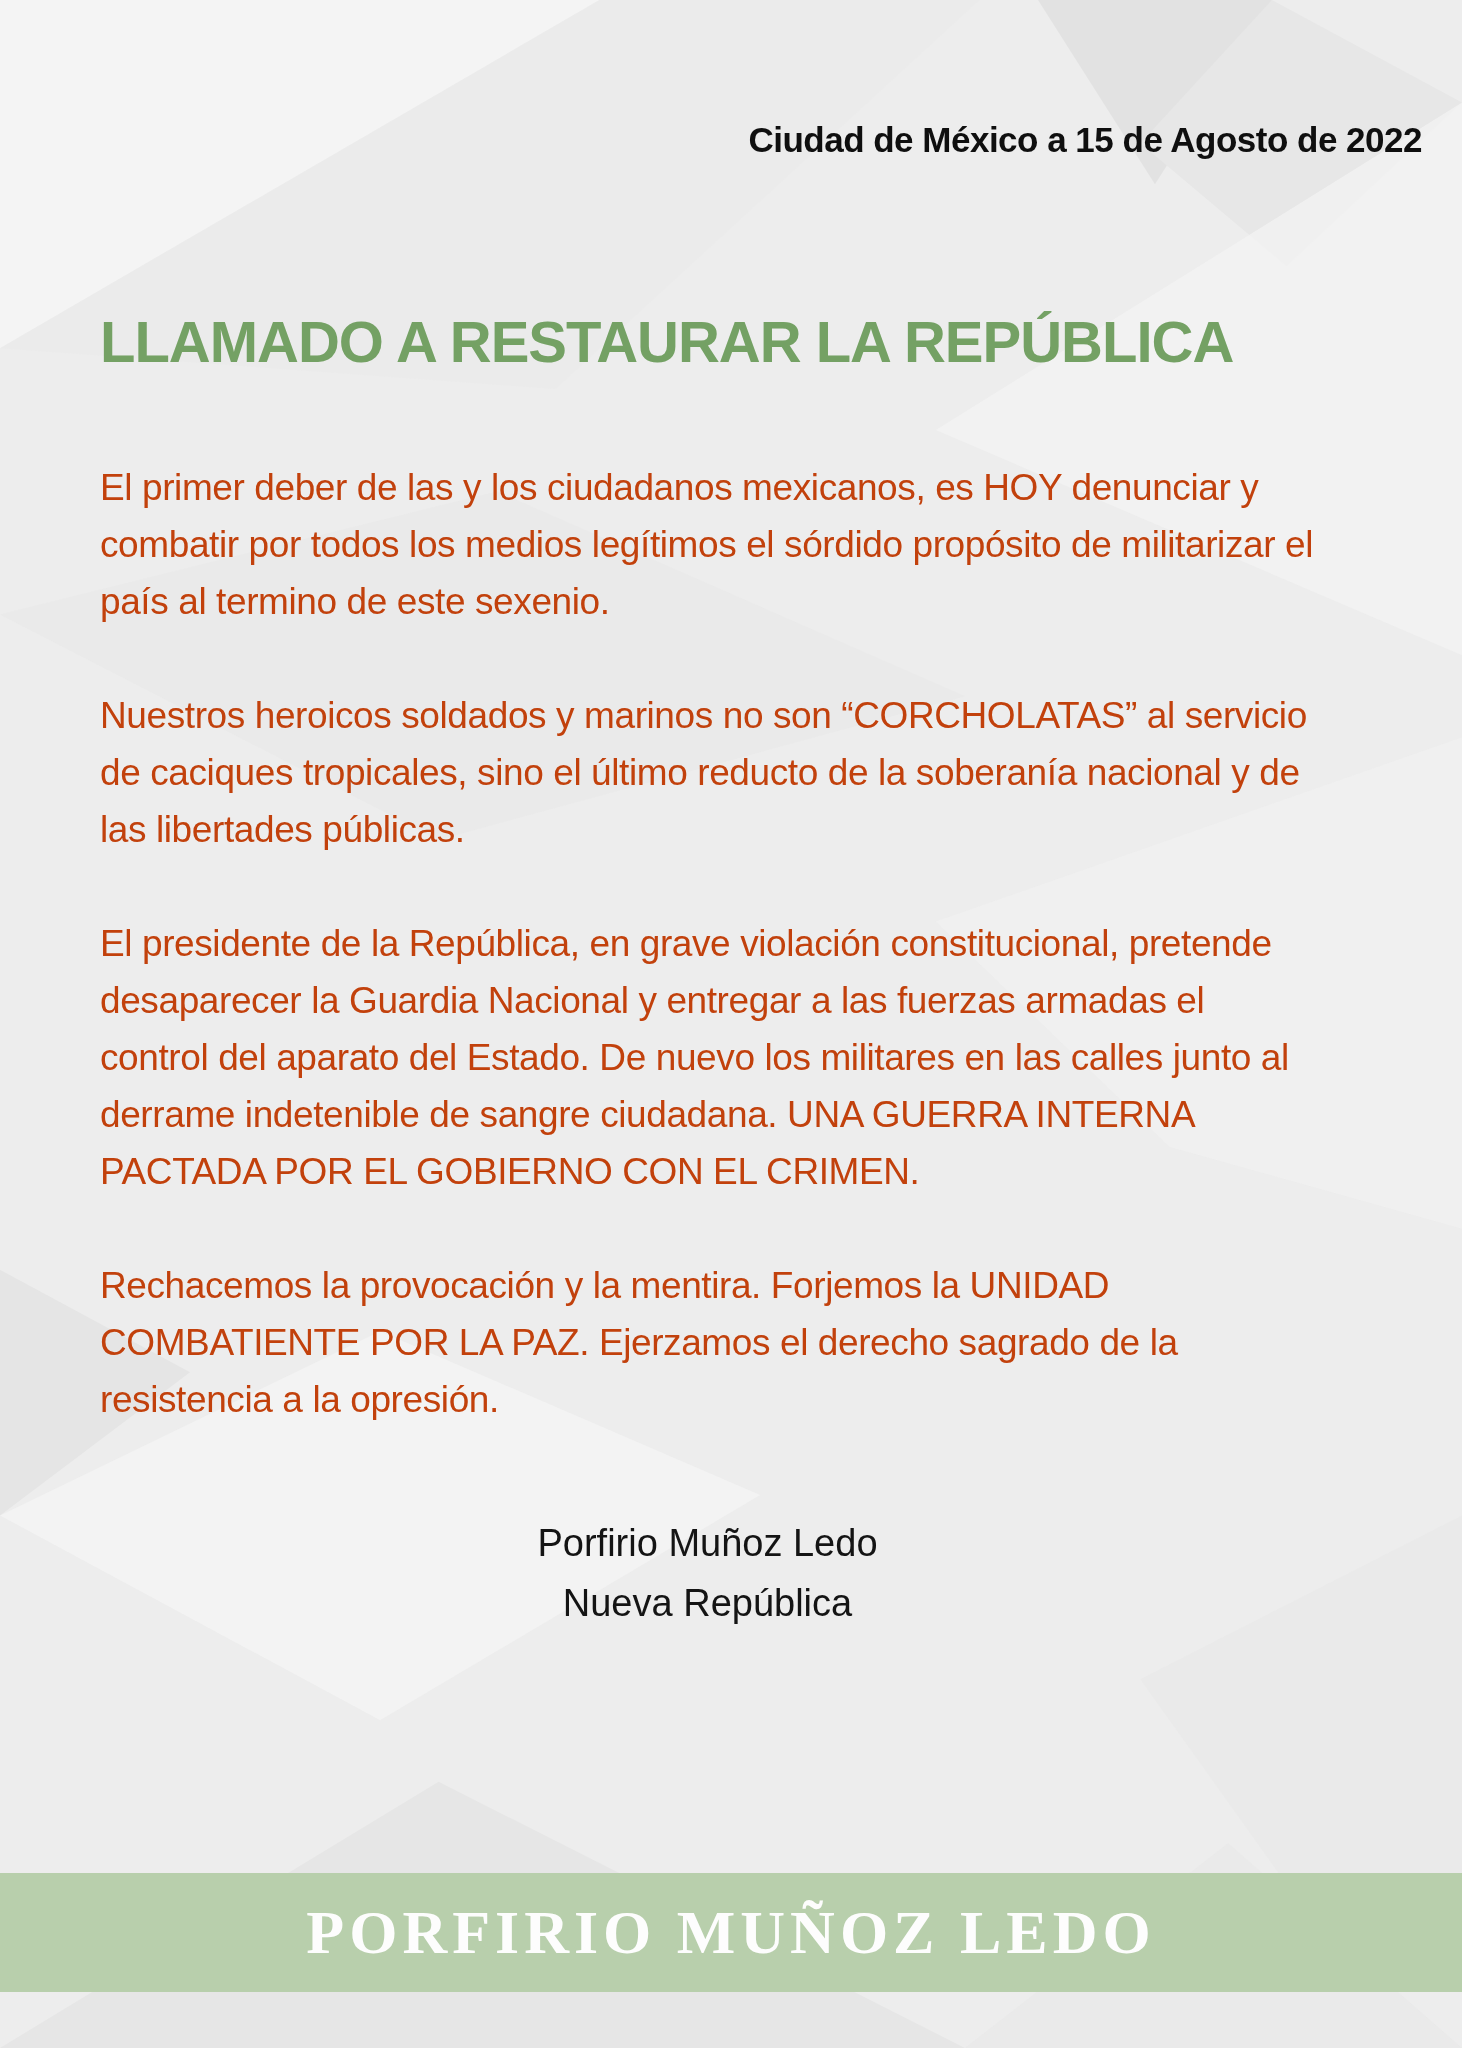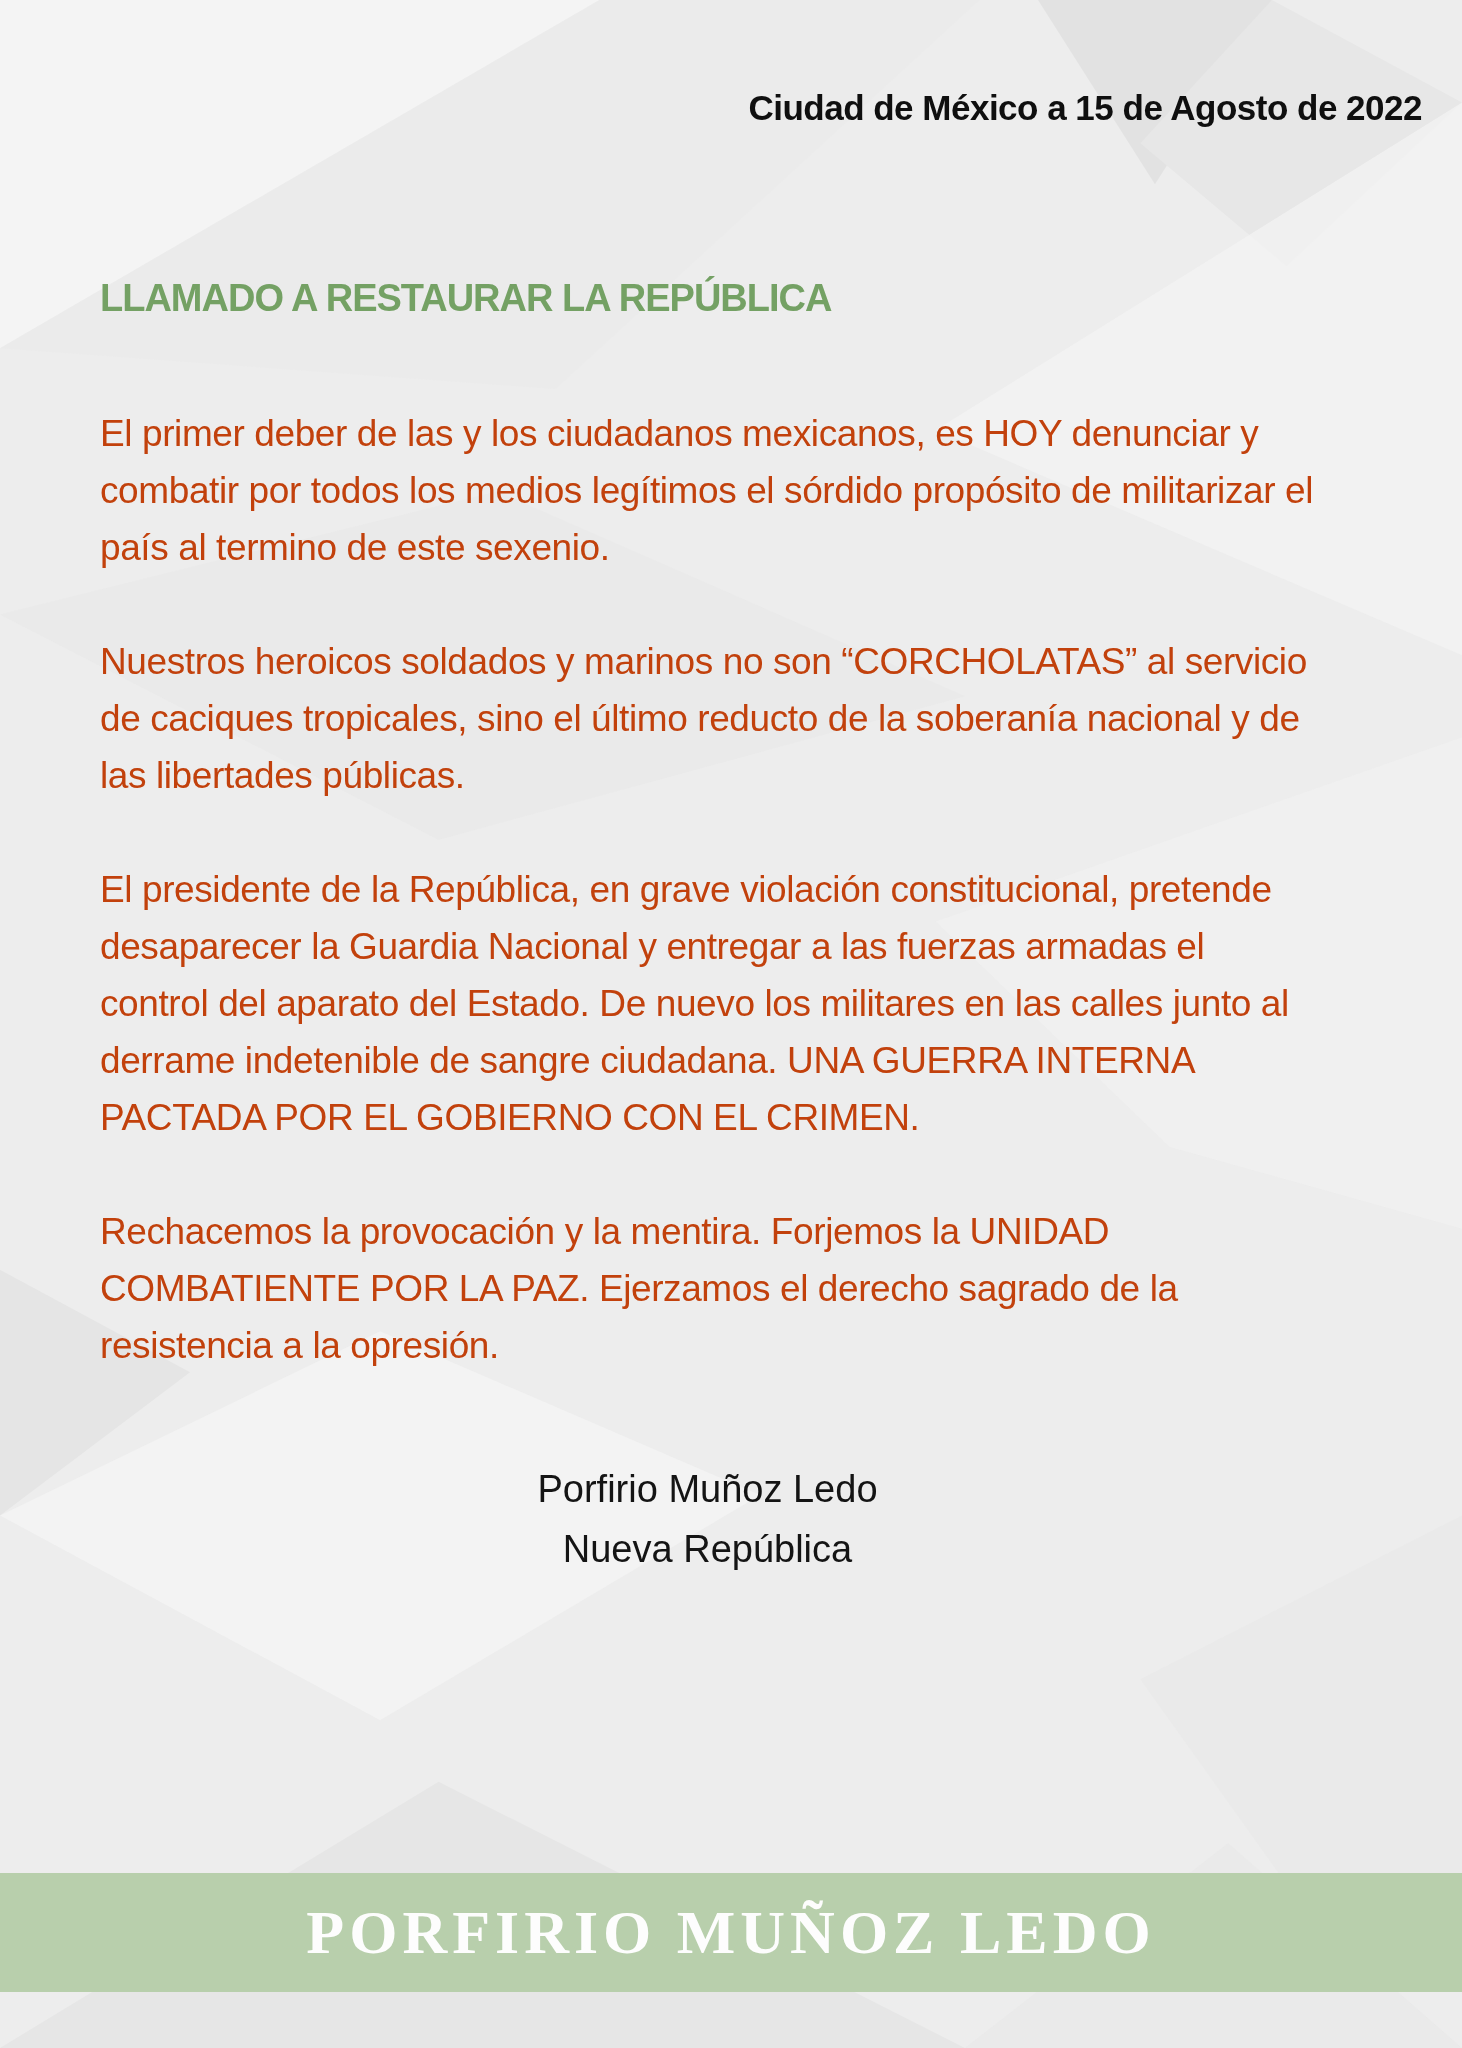--- a/index.html
+++ b/index.html
@@ -21,31 +21,31 @@
   .f5  { background:#f2f2f2; clip-path:polygon(100% 5%, 100% 32%, 64% 21%); opacity:.8; }
   .f6  { background:#e8e8e8; clip-path:polygon(0 30%, 34% 24%, 66% 34%, 30% 41%); opacity:.5; }
   .f7  { background:#e5e5e5; clip-path:polygon(0 62%, 13% 67%, 0 74%); }
   .f8  { background:#f3f3f3; clip-path:polygon(0 74%, 26% 65%, 52% 73%, 26% 84%); opacity:.85; }
   .f9  { background:#e6e6e6; clip-path:polygon(0 100%, 30% 87%, 66% 100%); }
   .f10 { background:#e9e9e9; clip-path:polygon(66% 100%, 84% 90%, 100% 100%); opacity:.8; }
   .f11 { background:#f1f1f1; clip-path:polygon(64% 45%, 100% 36%, 100% 60%, 80% 56%); opacity:.7; }
   .f12 { background:#e7e7e7; clip-path:polygon(78% 82%, 100% 74%, 100% 94%, 88% 92%); opacity:.6; }
 
   
-  .content { position:absolute; inset:0; padding:88px 40px 0 100px; }
+  .content { position:absolute; inset:0; padding:88px 40px 0 100px;margin-top:32px; }
   .date-line {
     text-align:right;
     font-weight:700;
     font-size:35px;
     letter-spacing:-0.5px;
     color:#0f0f0f;
   }
   .title {
     margin:150px 0 0 0;
-    font-size:38px;
+    font-size:58px;
     line-height:1.1;
     font-weight:700;
     letter-spacing:-1px;
     color:#74a164;
   }
   .body-text {
     margin-top:85px;
     max-width:1215px;
     font-size:37px;
     line-height:57px;

